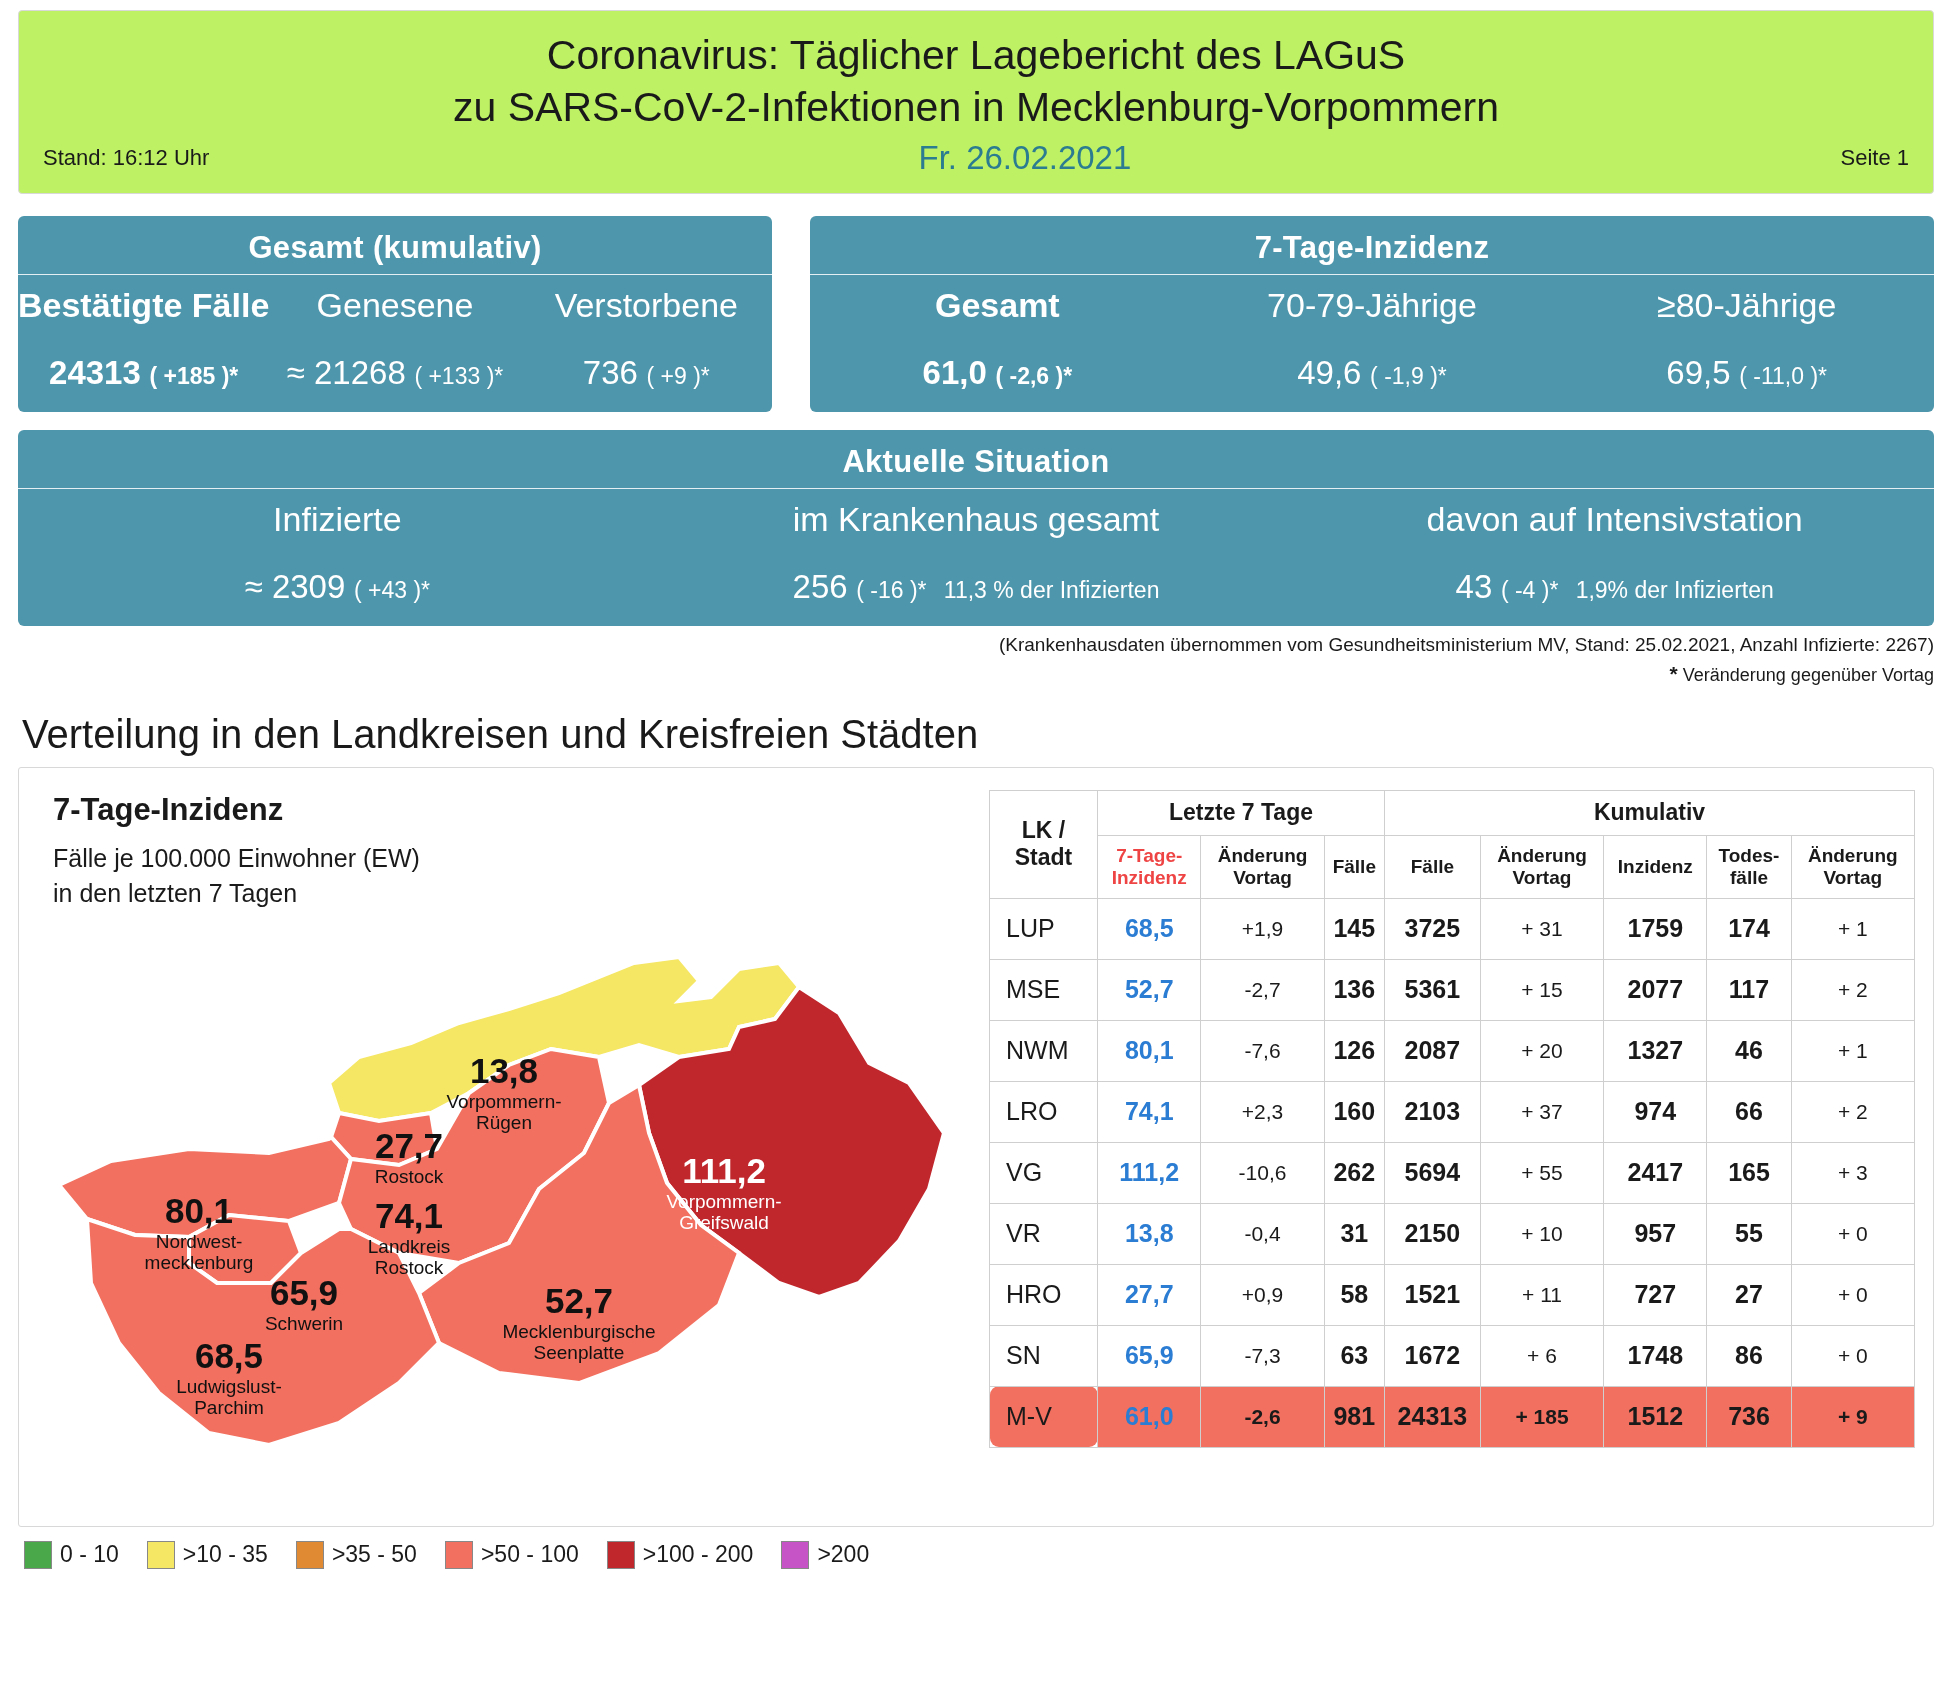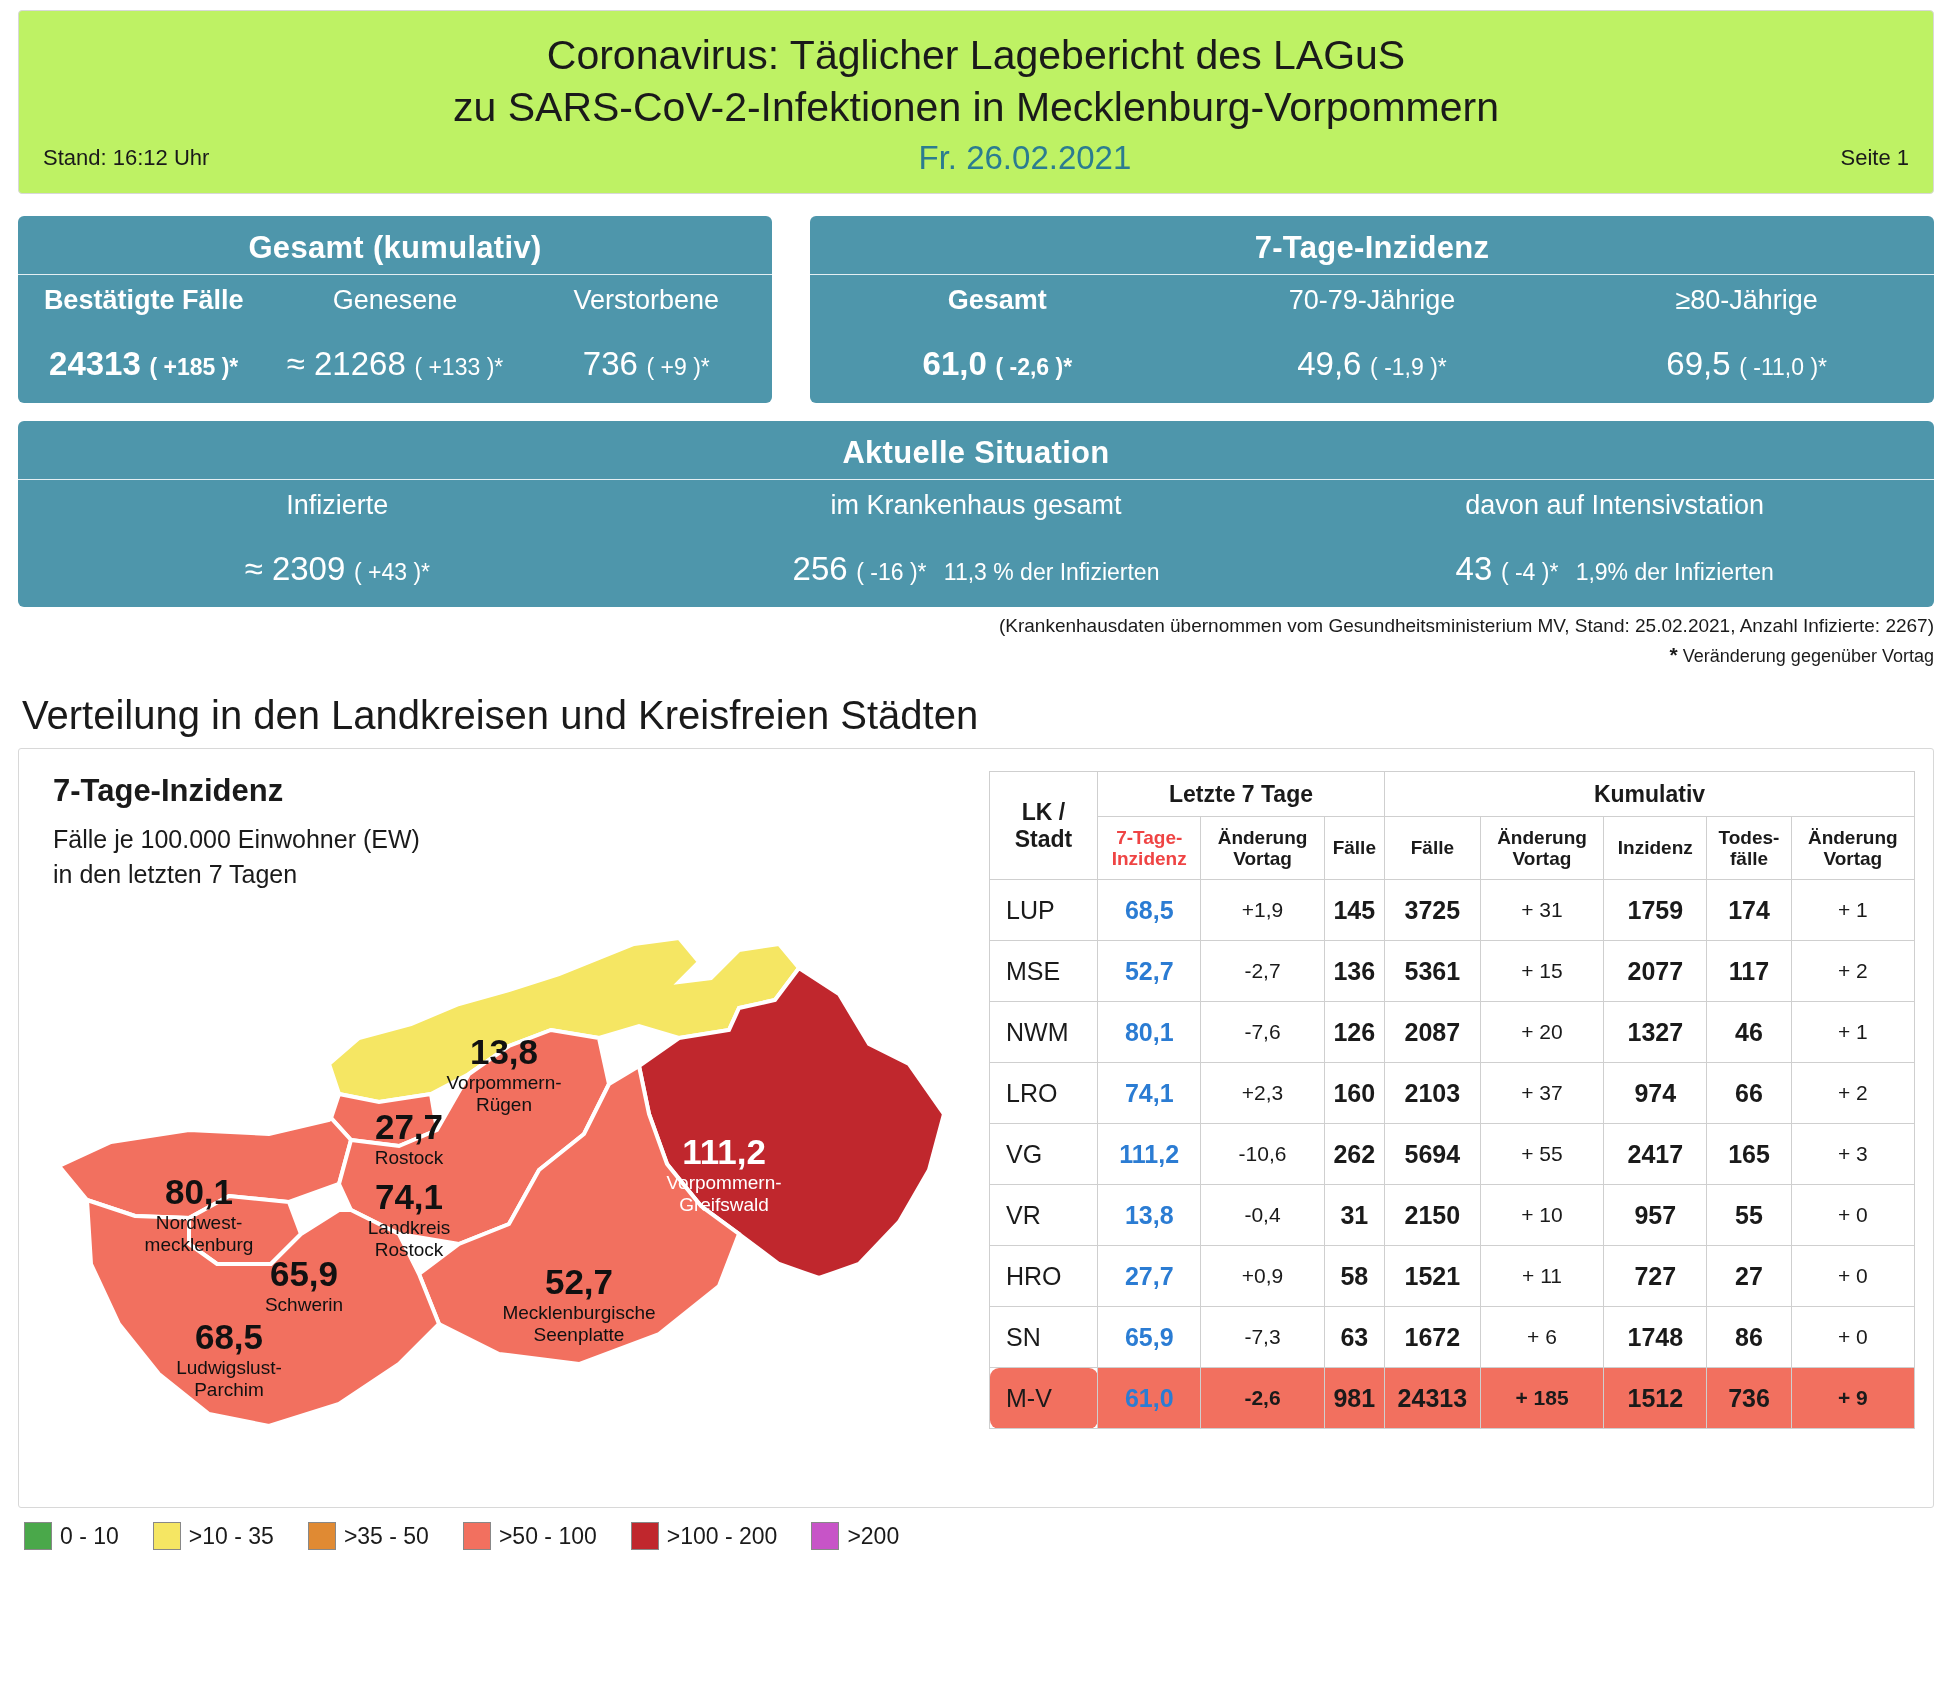--- a/index.html
+++ b/index.html
@@ -14,21 +14,21 @@
   .header .date{font-size:33px;color:#2b7c90;}
   .header .seite{font-size:22px;color:#1a1a1a;}
 
   
   .row{display:flex;gap:38px;margin-top:22px;}
   .box{background:#4e96ab;border-radius:6px;color:#ffffff;padding:10px 0 16px 0;}
   .box .boxtitle{text-align:center;font-size:31px;font-weight:bold;letter-spacing:.3px;padding:4px 0 8px 0;}
   .box .hsep{height:1px;background:#ffffff;opacity:.85;margin:0 0 8px 0;}
   .cols{display:flex;}
   .col{flex:1;text-align:center;}
-  .col .lbl{font-size:27px;line-height:1.3;padding-bottom:4px;}
+  .col .lbl{font-size:34px;line-height:1.3;padding-bottom:4px;}
   .col .lbl.b{font-weight:bold;}
   .col .val{font-size:31px;line-height:1.35;white-space:nowrap;margin-top:20px;}
   .col .val .big{font-size:33px;font-weight:bold;}
   .col .val .bigreg{font-size:33px;font-weight:400;}
   .col .val .delta{font-size:23px;}
   .col .val .deltab{font-size:23px;font-weight:bold;}
   .col .val .sub{font-size:23px;}
 
   #gesamt-box{flex:0 0 754px;}
   #inzidenz-box{flex:1;}
@@ -61,21 +61,21 @@
   .subhead th.blue{color:#ef4444;}
   td{height:60px;text-align:center;font-size:25px;}
   td.lk{text-align:left;padding-left:16px;font-size:25px;}
   td.inz{color:#2b7cd3;font-weight:bold;}
   td.small{font-size:21px;}
   td.bold{font-weight:bold;}
   tr.total td{background:#f2705f;font-weight:bold;}
   tr.total td.lk{font-weight:normal;border-radius:9px;}
 
   
-  .legend{display:flex;align-items:center;gap:16px;margin-top:14px;padding-left:6px;font-size:23px;}
+  .legend{display:flex;align-items:center;gap:10px;margin-top:14px;padding-left:6px;font-size:23px;}
   .legend .item{display:flex;align-items:center;gap:8px;margin-right:18px;}
   .legend .sw{width:26px;height:26px;border:1px solid #888;display:inline-block;}
 </style>
 </head>
 <body>
 
 <div class="page">
 
   <div class="header">
     <h1>

